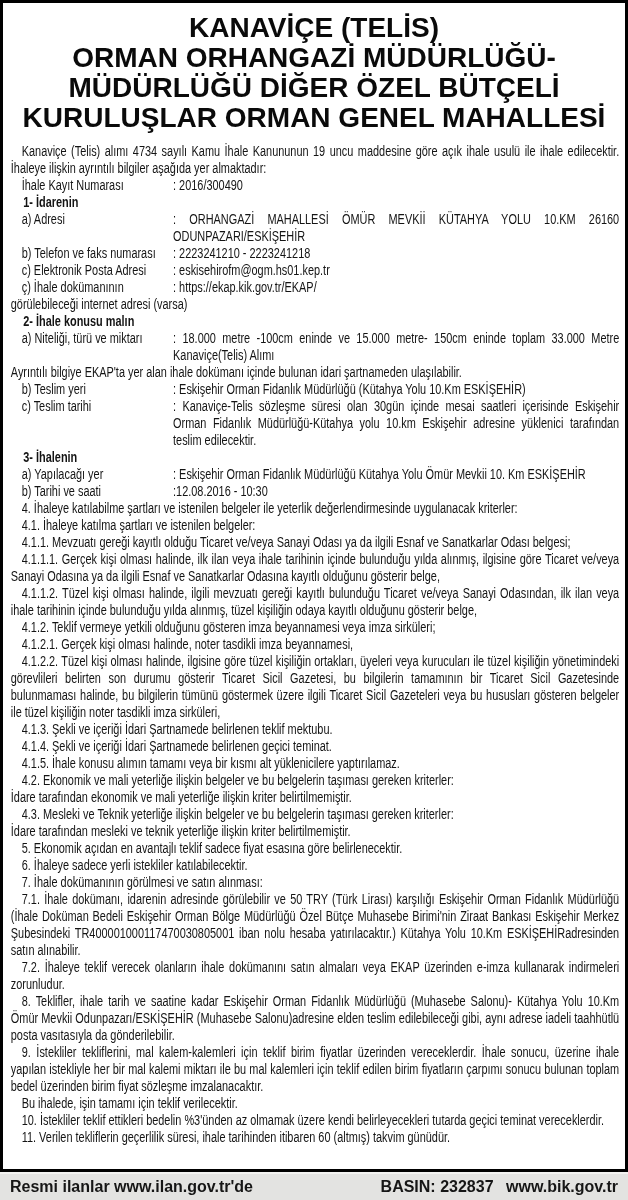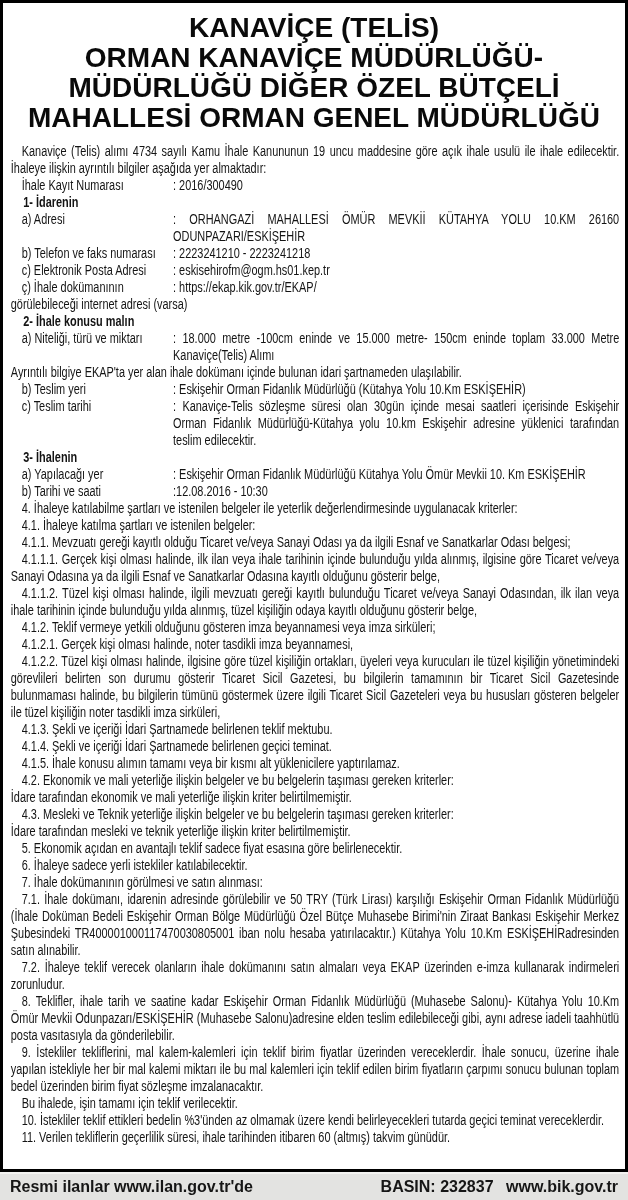--- a/index.html
+++ b/index.html
@@ -71,23 +71,23 @@
   }
   .footer-right span + span { margin-left:8px; }
 </style>
 </head>
 <body>
 
 <div class="doc-box">
 
   <div class="title-block">
     <div>KANAVİÇE (TELİS)</div>
-    <div>ORMAN KANAVİÇE MÜDÜRLÜĞÜ-</div>
+    <div>ORMAN ORHANGAZİ MÜDÜRLÜĞÜ-</div>
     <div>MÜDÜRLÜĞÜ DİĞER ÖZEL BÜTÇELİ</div>
-    <div>MAHALLESİ ORMAN GENEL MÜDÜRLÜĞÜ</div>
+    <div>KURULUŞLAR ORMAN GENEL MAHALLESİ</div>
   </div>
 
   <div class="doc-body">
 
     <p>Kanaviçe (Telis) alımı 4734 sayılı Kamu İhale Kanununun 19 uncu maddesine göre açık ihale usulü ile ihale edilecektir. İhaleye ilişkin ayrıntılı bilgiler aşağıda yer almaktadır:</p>
 
     <div class="kv">
       <span class="kv-label">İhale Kayıt Numarası</span>
       <span class="kv-value">: 2016/300490</span>
     </div>

